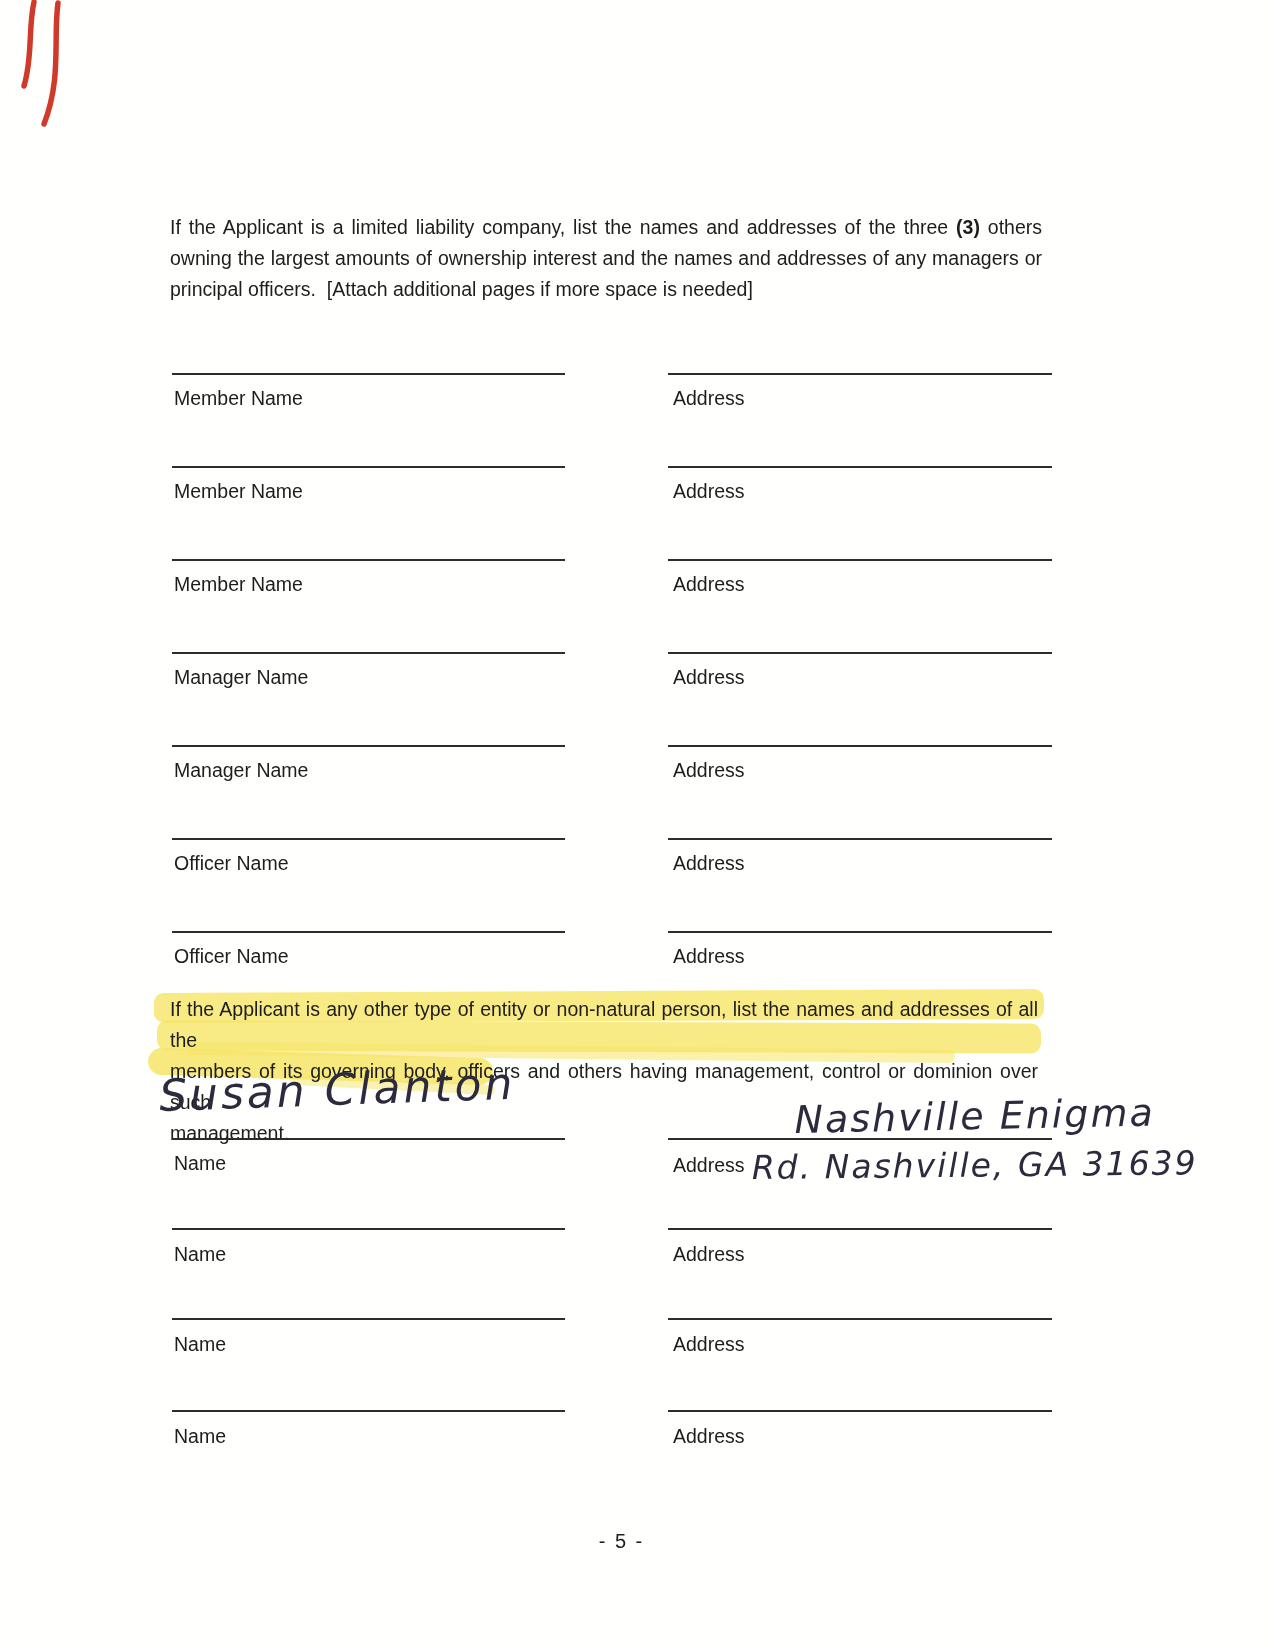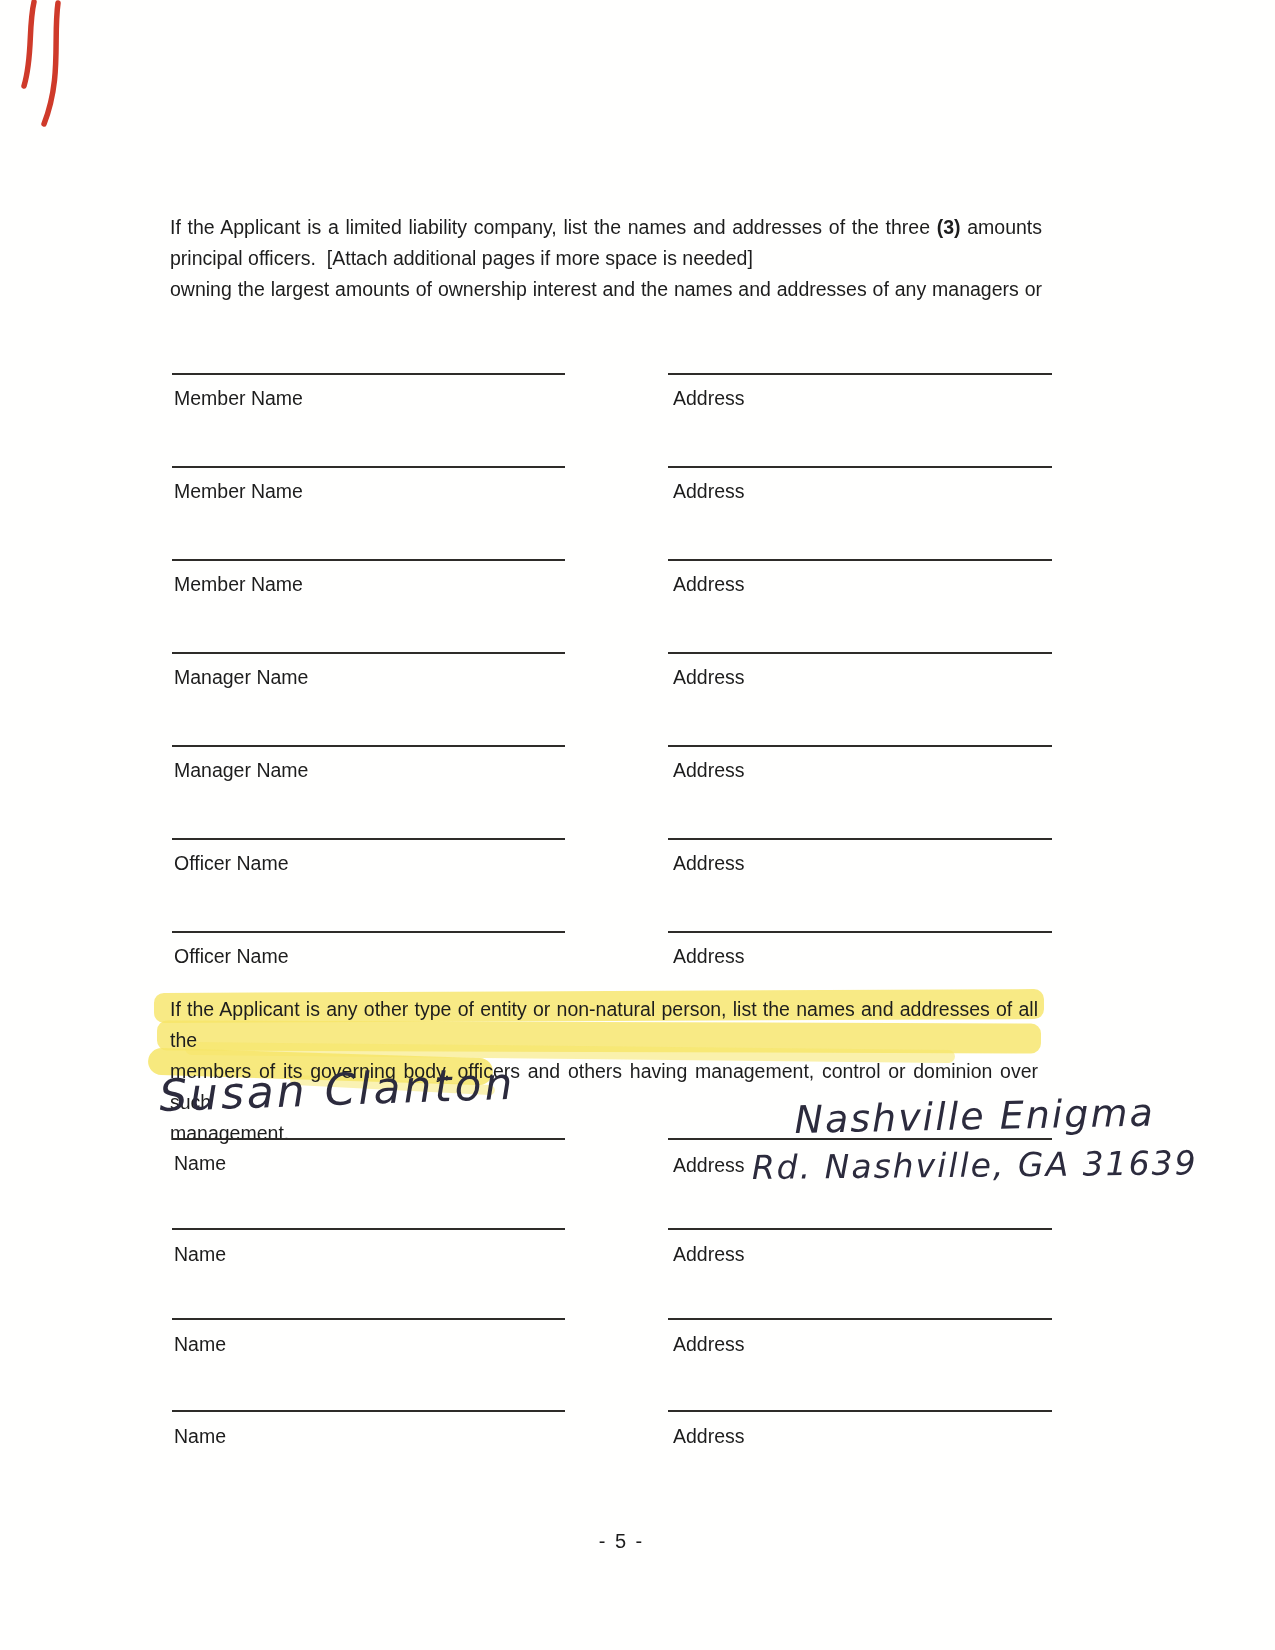--- a/index.html
+++ b/index.html
@@ -45,23 +45,23 @@
 <body>
 
 <div class="page">
 
   <svg class="red-marks" width="64" height="136" viewBox="0 0 64 136">
     <path d="M28,2 C22,28 27,56 18,86" fill="none" stroke="var(--red_mark,#cf3a2a)" stroke-width="5.5" stroke-linecap="round"></path>
     <path d="M52,3 C47,38 56,78 38,124" fill="none" stroke="var(--red_mark,#cf3a2a)" stroke-width="5.5" stroke-linecap="round"></path>
   </svg>
 
   <div class="para" style="left:170px;top:212px;width:872px;">
-    <span class="ln just"><span>If the Applicant is a limited liability company, list the names and addresses of the three </span><b>(3)</b><span> amounts</span></span>
+    <span class="ln just"><span>If the Applicant is a limited liability company, list the names and addresses of the three </span><b>(3)</b><span> others</span></span>
+    <span class="ln just">owning the largest amounts of ownership interest and the names and addresses of any managers or</span>
     <span class="ln">principal officers.&nbsp; [Attach additional pages if more space is needed]</span>
-    <span class="ln just">owning the largest amounts of ownership interest and the names and addresses of any managers or</span>
   </div>
 
   <div class="blank-line" style="left:172px;top:373px;width:393px;"></div>
   <div class="field-label" style="left:174px;top:387px;">Member Name</div>
   <div class="blank-line" style="left:668px;top:373px;width:384px;"></div>
   <div class="field-label" style="left:673px;top:387px;">Address</div>
 
   <div class="blank-line" style="left:172px;top:466px;width:393px;"></div>
   <div class="field-label" style="left:174px;top:480px;">Member Name</div>
   <div class="blank-line" style="left:668px;top:466px;width:384px;"></div>

